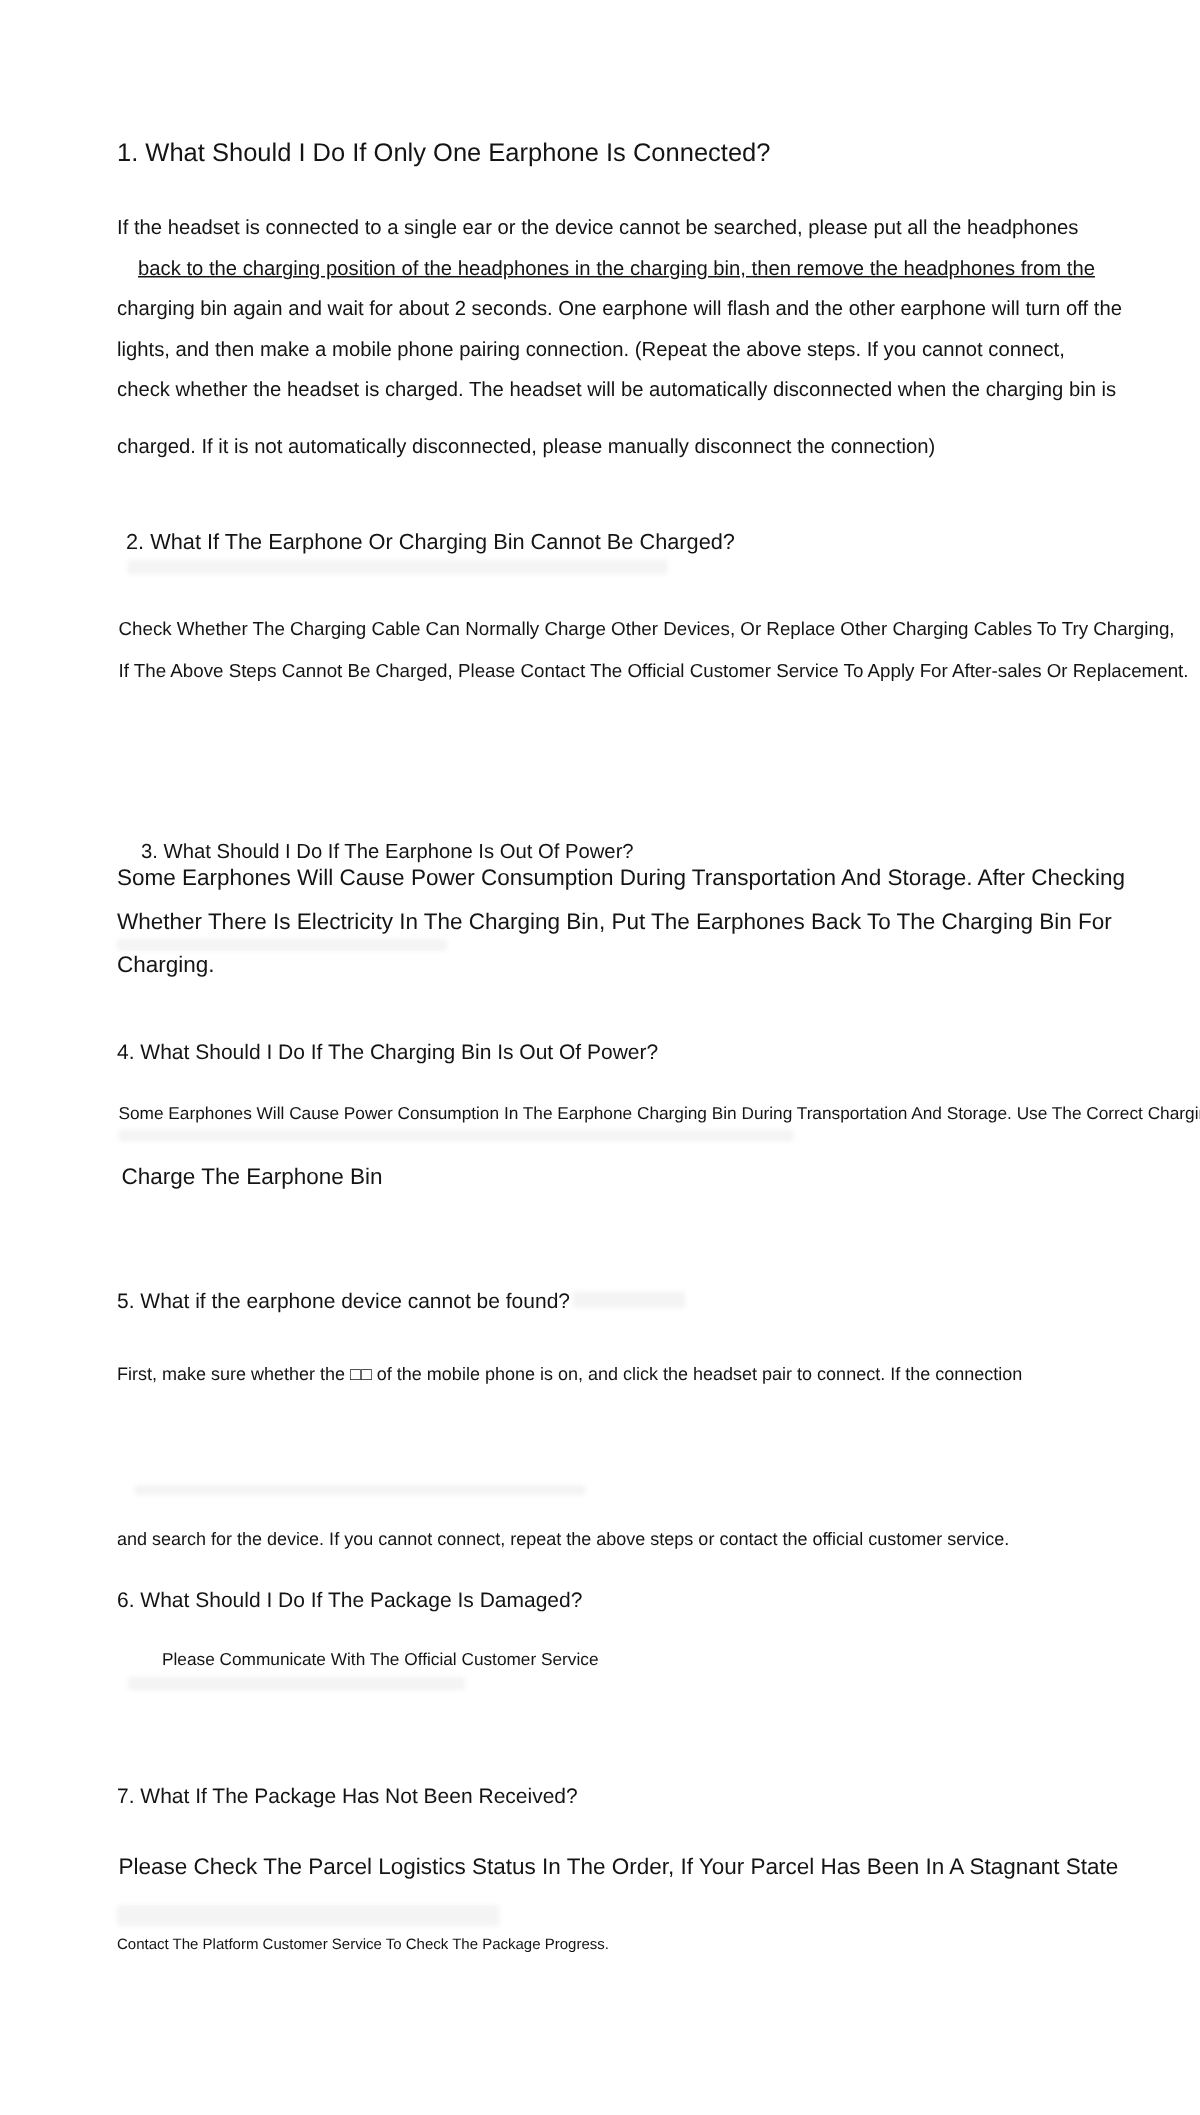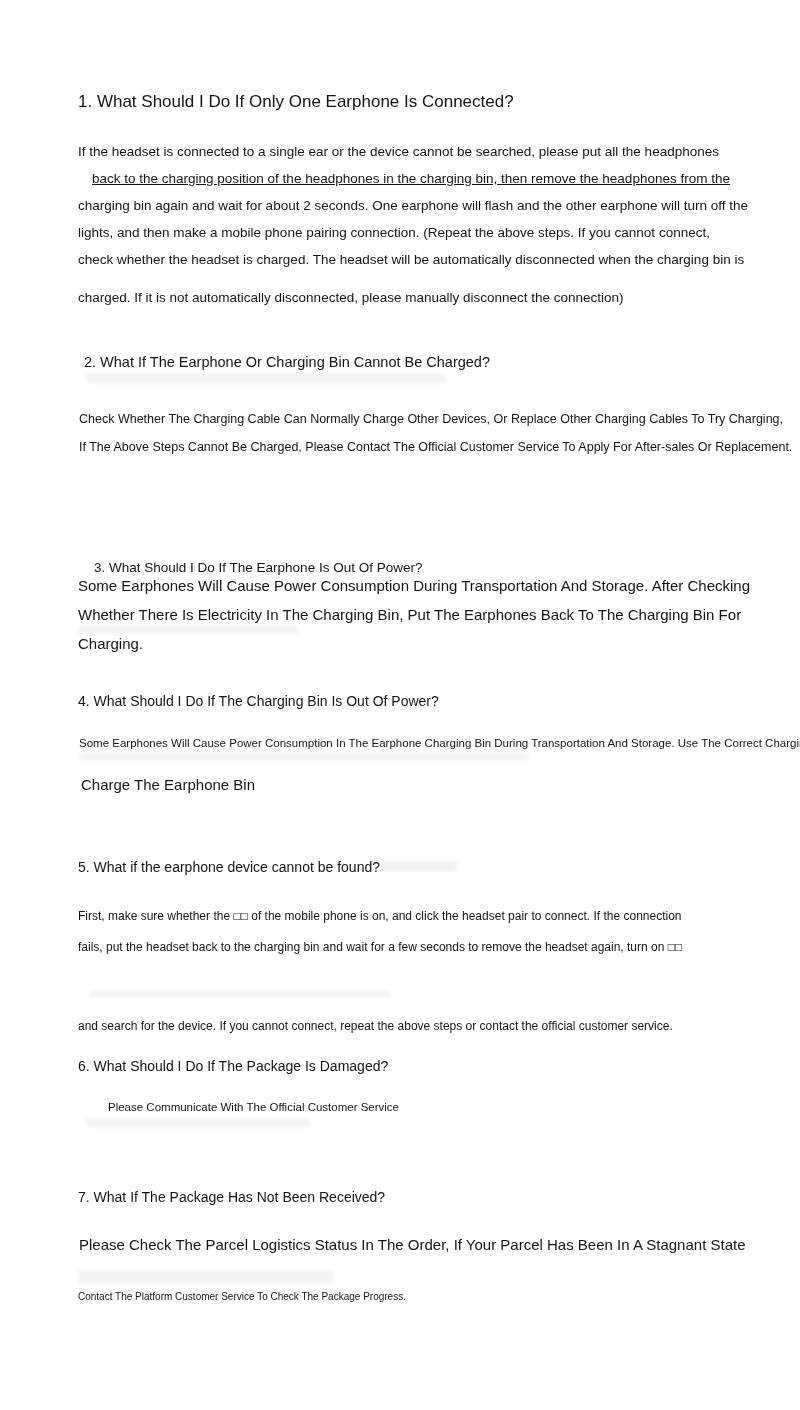--- a/index.html
+++ b/index.html
@@ -72,21 +72,20 @@
   <div class="txt b3" style="top:635px; left:78px;">Charging.</div>
 
   <div class="txt h4" style="top:693px; left:78px;">4. What Should I Do If The Charging Bin Is Out Of Power?</div>
   <div class="txt b4a" style="top:737px; left:79px;">Some Earphones Will Cause Power Consumption In The Earphone Charging Bin During Transportation And Storage. Use The Correct Charging Cable</div>
   <div class="ghost" style="top:753px; left:79px; width:450px; height:8px;"></div>
   <div class="txt b4b" style="top:776px; left:81px;">Charge The Earphone Bin</div>
 
   <div class="txt h5" style="top:859px; left:78px;">5. What if the earphone device cannot be found?</div>
   <div class="ghost" style="top:861px; left:382px; width:75px; height:11px;"></div>
   <div class="txt b5" style="top:910px; left:78px;">First, make sure whether the □□ of the mobile phone is on, and click the headset pair to connect. If the connection</div>
-  <div class="txt b5" style="top:941px; left:78px;">fails, put the headset back to the charging bin and wait for a few seconds to remove the headset again, turn on □□</div>
   <div class="txt b5" style="top:972px; left:78px;margin-top:48px;">and search for the device. If you cannot connect, repeat the above steps or contact the official customer service.</div>
   <div class="ghost" style="top:990px; left:90px; width:300px; height:7px;"></div>
 
   <div class="txt h6" style="top:1058px; left:78px;text-align:center;">6. What Should I Do If The Package Is Damaged?</div>
   <div class="txt b6" style="top:1101px; left:83px;margin-left:25px;">Please Communicate With The Official Customer Service</div>
   <div class="ghost" style="top:1118px; left:85px; width:225px; height:9px;"></div>
 
   <div class="txt h7" style="top:1189px; left:78px;">7. What If The Package Has Not Been Received?</div>
   <div class="txt b7a" style="top:1236px; left:79px;">Please Check The Parcel Logistics Status In The Order, If Your Parcel Has Been In A Stagnant State</div>
   <div class="ghost" style="top:1270px; left:78px; width:255px; height:14px;"></div>

